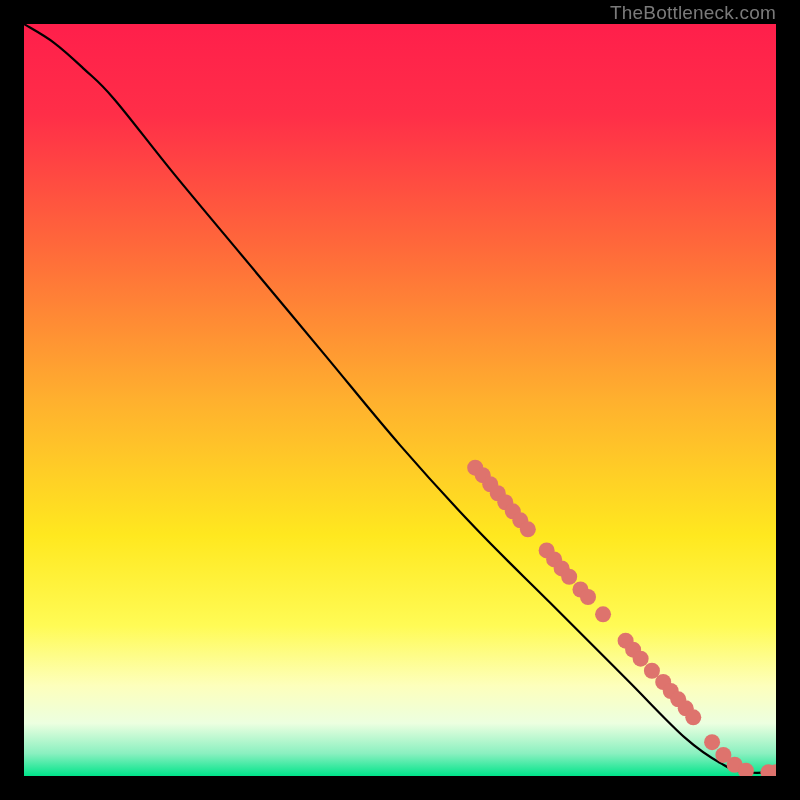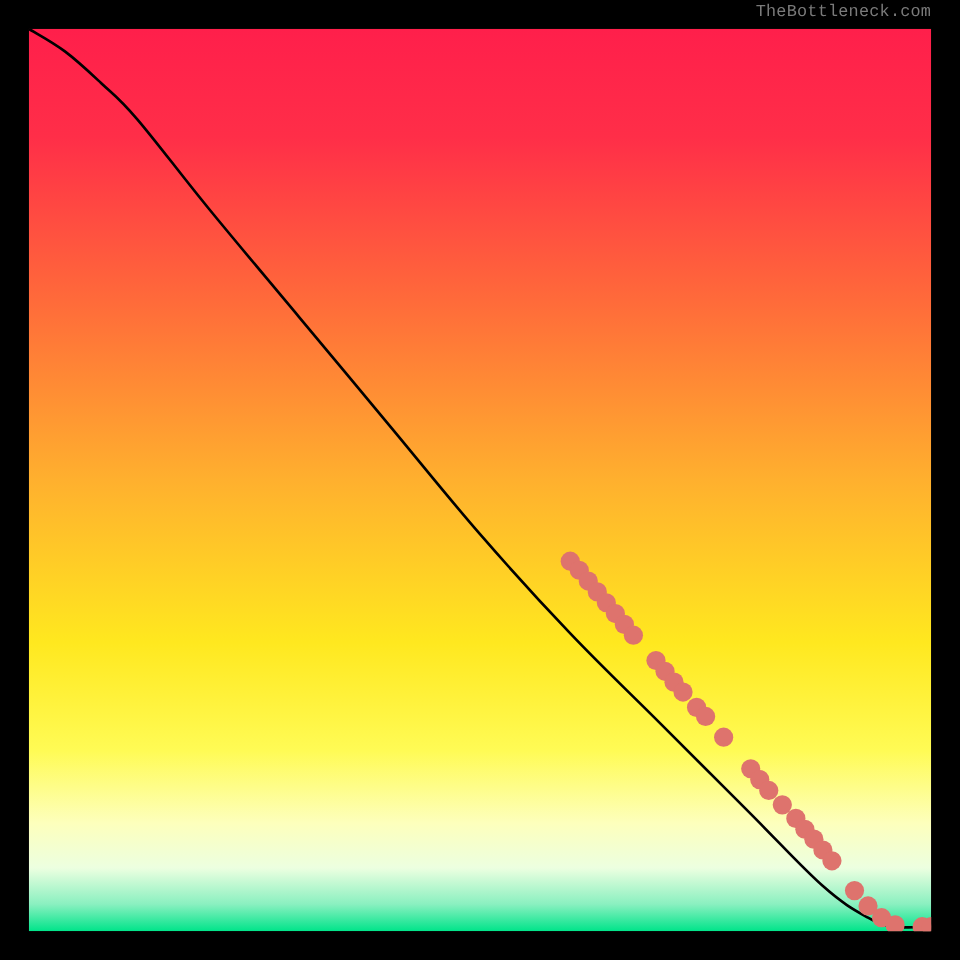--- a/index.html
+++ b/index.html
@@ -24,24 +24,24 @@
     left: 0;
     top: 0;
     width: 752px;
     height: 752px;
   }
   .watermark {
     position: absolute;
     top: 2px;
     right: 24px;
     color: #7a7a7a;
-    font-size: 14px;
+    font-size: 19px;
     font-weight: 500;
     letter-spacing: 0.2px;
-    font-family: Liberation Mono, monospace;
+    font-family: Liberation Sans, sans-serif;
     text-align: right;
   }
 </style>
 </head>
 <body>
 
 <div class="watermark">TheBottleneck.com</div>
 
 <div class="frame">
   <svg class="plot" viewBox="0 0 752 752" preserveAspectRatio="none">

